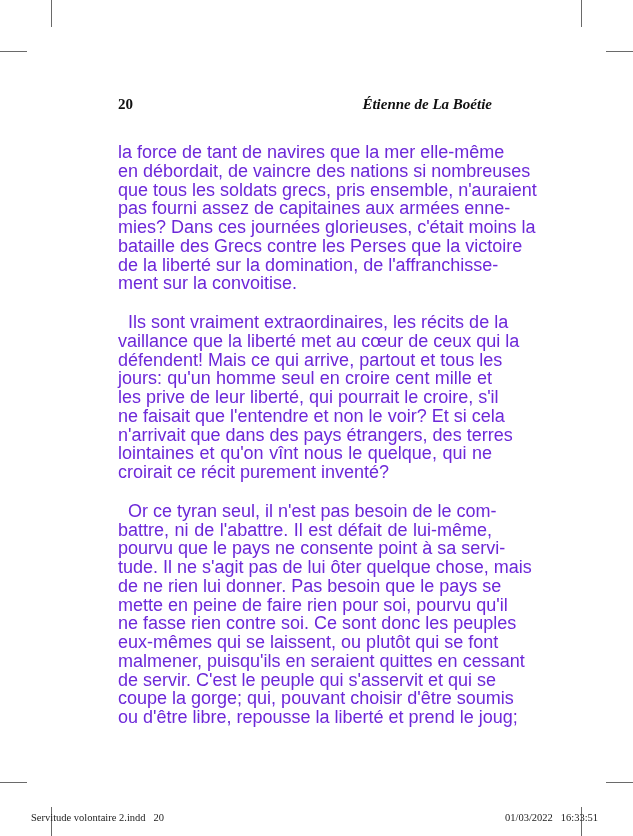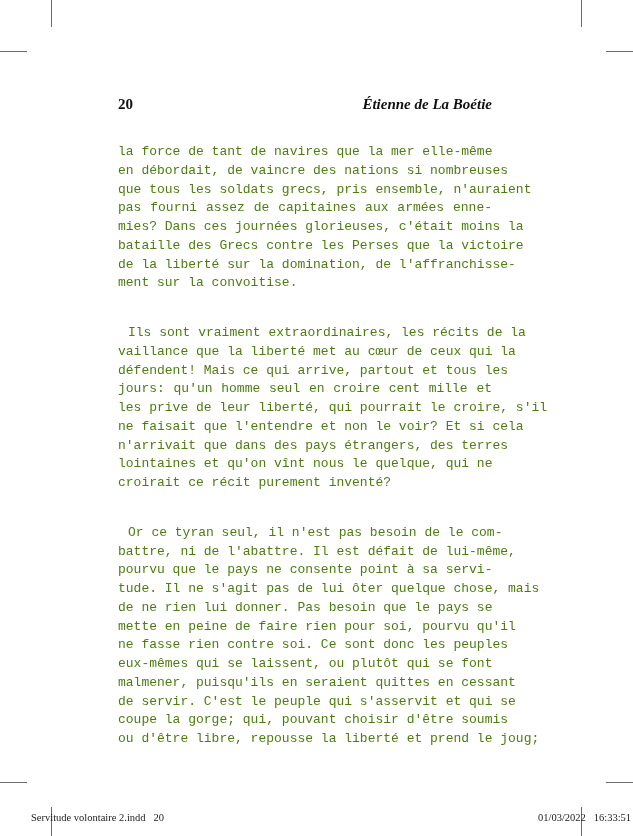--- a/index.html
+++ b/index.html
@@ -8,25 +8,25 @@
     .crop.v { width: 1px; height: 27px; }
     .crop.h { height: 1px; width: 27px; }
     .page-header {
       position: absolute; left: 118px; top: 96px; width: 374px; height: 20px;
       font-family: "Liberation Serif", serif; color: #111; text-align: center;
     }
     .page-number { position: absolute; left: 0; top: 0; font-weight: bold; font-size: 15px; }
     .running-title { position: absolute; right: 0; top: 0; font-weight: bold; font-style: italic; font-size: 15px; margin-left: 7px; }
     .body-text {
       position: absolute; left: 118px; top: 143px; width: 374px;
-      font-family: Liberation Mono, monospace; font-size: 13px; line-height: 18.75px;
-      color: #4d7c0f; text-align: justify; hyphens: manual;
+      font-family: Liberation Sans, sans-serif; font-size: 18px; line-height: 18.75px;
+      color: #6d28d9; text-align: justify; hyphens: manual;
     }
     .body-text p { margin: 0; }
-    .body-text p + p { margin-top: 31px; }
+    .body-text p + p { margin-top: 20px; }
     .line { display: block; text-align: justify; text-align-last: justify; white-space: nowrap; }
     .line.last { text-align-last: left; }
     .indent { padding-left: 10px; }
     .slug {
       position: absolute; top: 812px; font-family: "Liberation Serif", serif;
       font-size: 10.5px; color: #222; white-space: nowrap;
     }
   </style>
 </head>
 <body>
@@ -77,13 +77,13 @@
     <span class="line">ne fasse rien contre soi. Ce sont donc les peuples</span>
     <span class="line">eux-mêmes qui se laissent, ou plutôt qui se font</span>
     <span class="line">malmener, puisqu'ils en seraient quittes en cessant</span>
     <span class="line">de servir. C'est le peuple qui s'asservit et qui se</span>
     <span class="line">coupe la gorge; qui, pouvant choisir d'être soumis</span>
     <span class="line">ou d'être libre, repousse la liberté et prend le joug;</span>
   </p>
 </div>
 
 <div class="slug" style="left:31px; white-space:pre;">Servitude volontaire 2.indd   20</div>
-<div class="slug" style="left:505px; white-space:pre;margin-left:33px;">01/03/2022   16:33:51</div>
+<div class="slug" style="left:505px; white-space:pre;">01/03/2022   16:33:51</div>
 
 </body></html>

